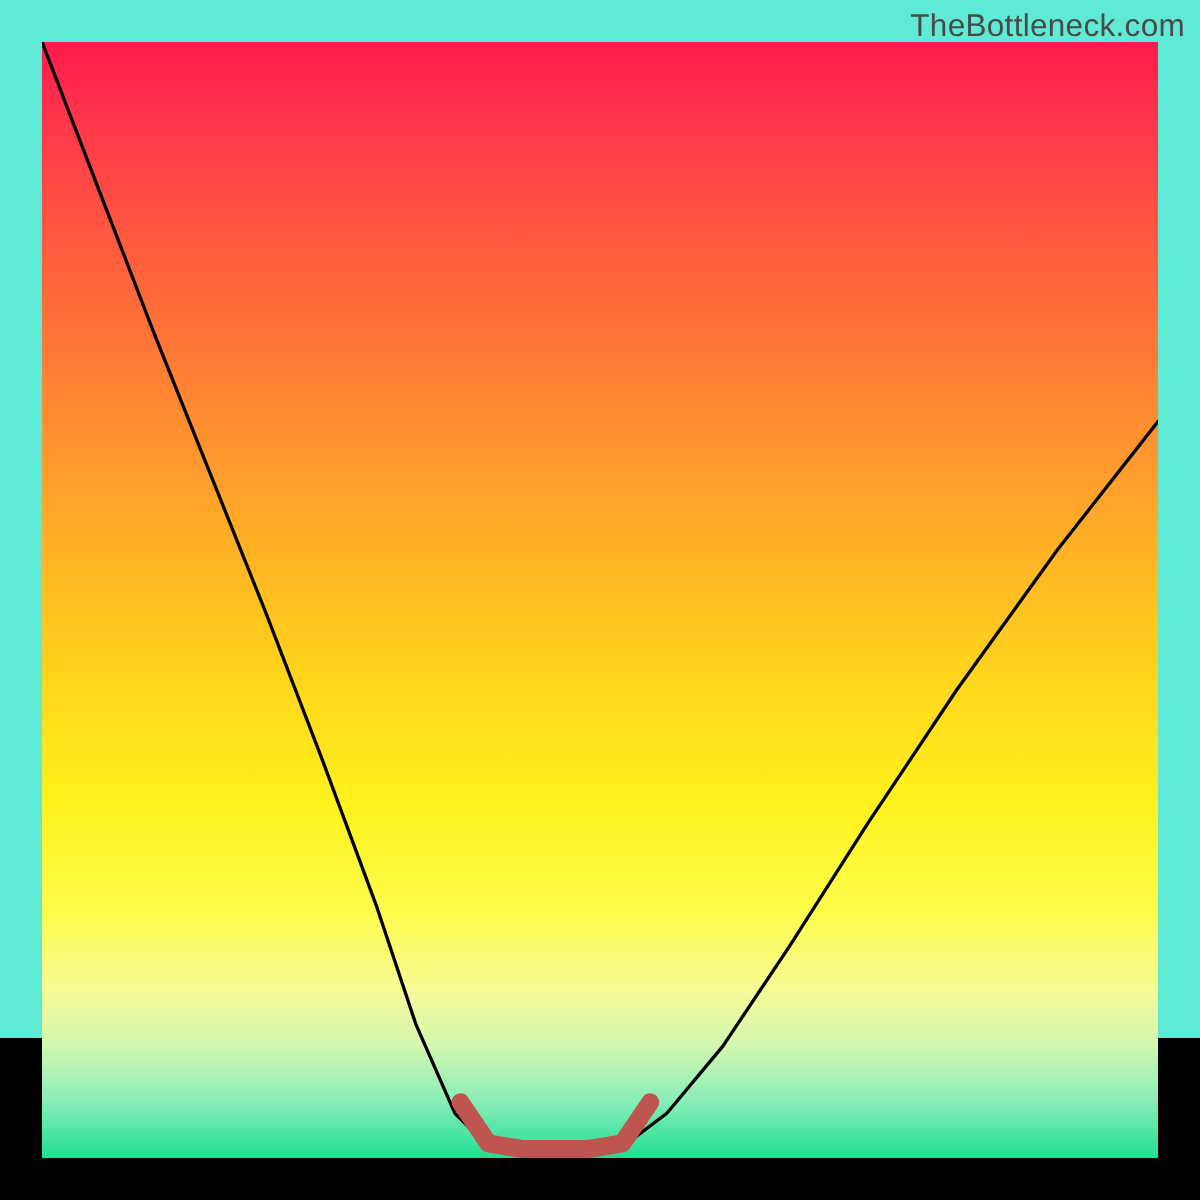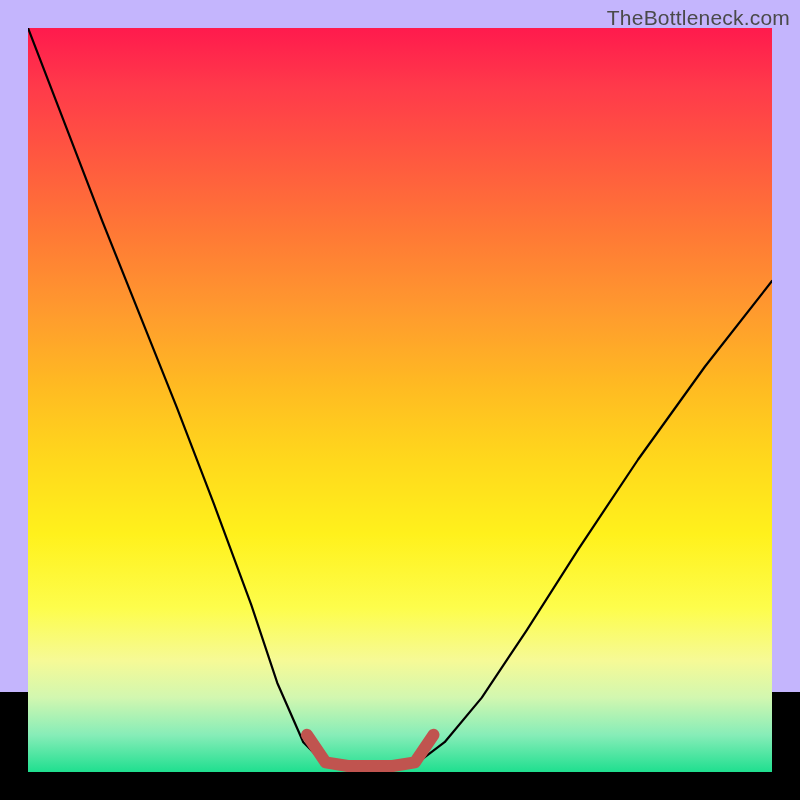--- a/index.html
+++ b/index.html
@@ -10,21 +10,21 @@
     background: #000;
     overflow: hidden;
     font-family: Arial, sans-serif;
   }
   .frame {
     position: absolute;
     left: 0;
     top: 0;
     width: 800px;
     height: 692px;
-    background: #c4b5fd;
+    background: #5eead4;
   }
   .plot {
     position: absolute;
     left: 28px;
     top: 28px;
     width: 744px;
     height: 744px;
     background: linear-gradient(to bottom,
       #ff1a4d 0%,
       #ff3a4a 8%,

